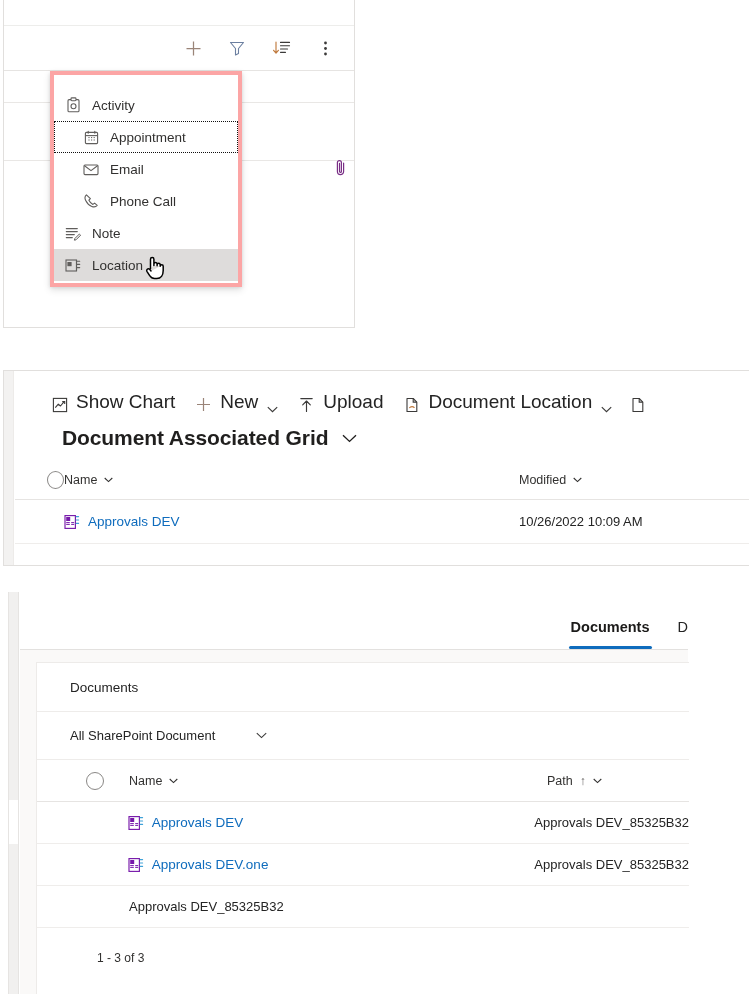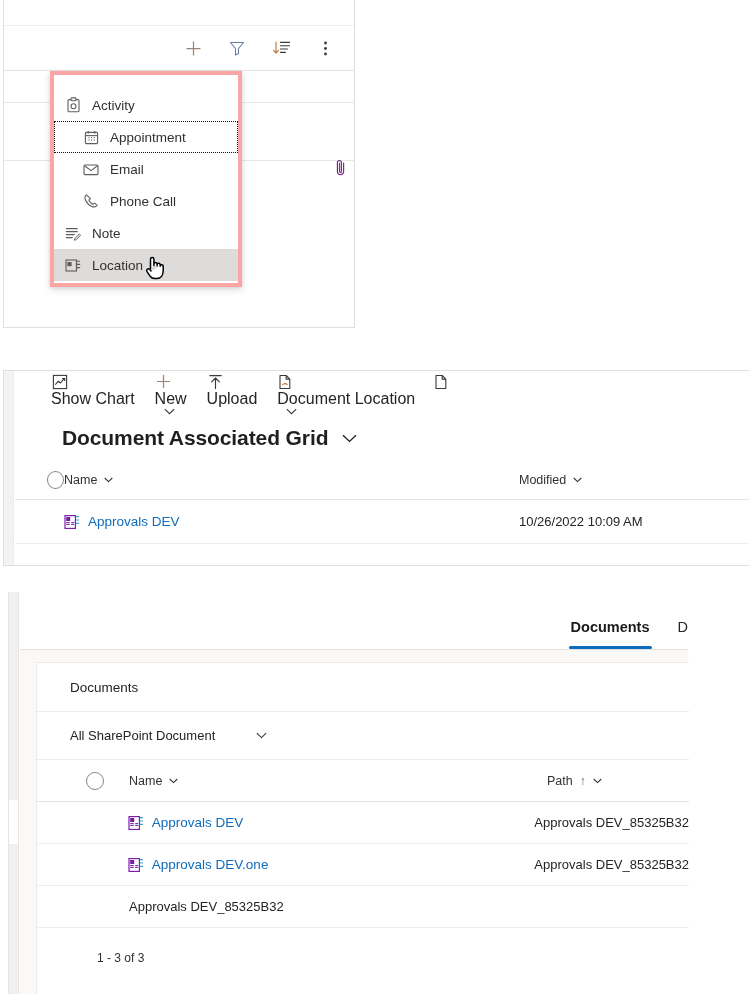--- a/index.html
+++ b/index.html
@@ -157,28 +157,27 @@
     left: 11px; top: 0; right: 0;
     height: 44px;
     display: flex;
     align-items: center;
     padding-left: 26px;
     gap: 0px;
     overflow: hidden;
   }
   .cb-item {
     display: flex;
-    align-items: flex-start;
+    align-items: flex-end;
     height: 40px;
     padding: 0 10px;
-    font-size: 16px;
+    font-size: 19px;
     color: #242424;
     white-space: nowrap;
     cursor: default;
-    flex-direction: column;
   }
   .cb-ico {
     width: 17px;
     height: 17px;
     margin-right: 8px;
     display: flex;
     align-items: center;
     justify-content: center;
     color: #3b3a39;
     flex: 0 0 17px;

